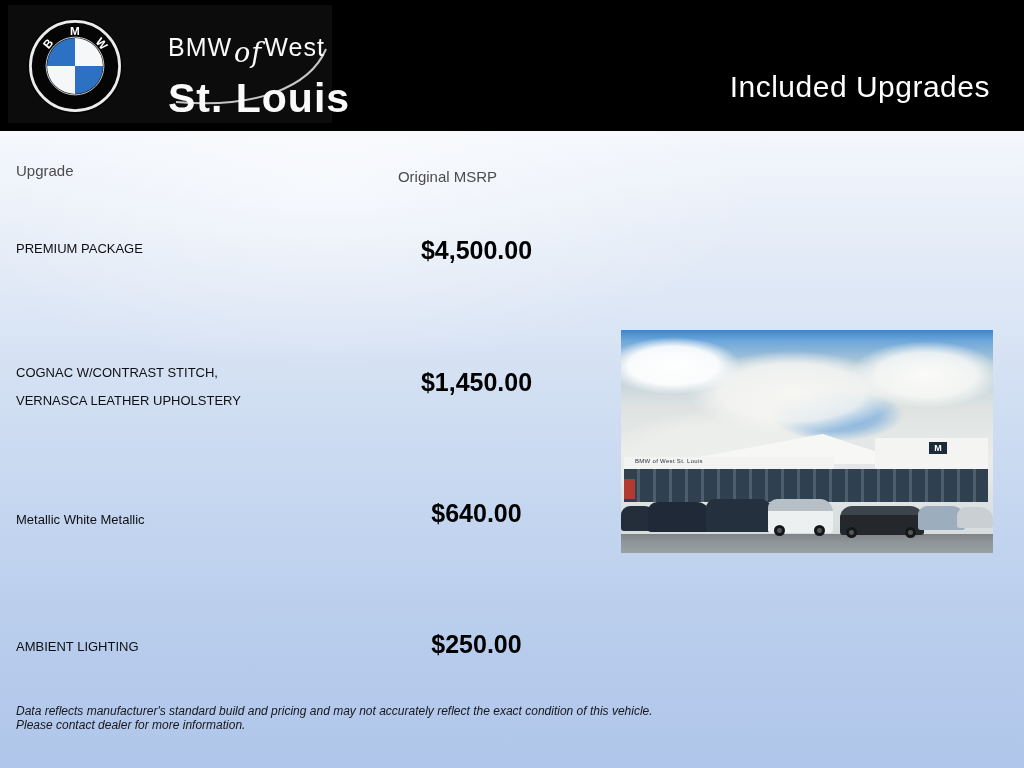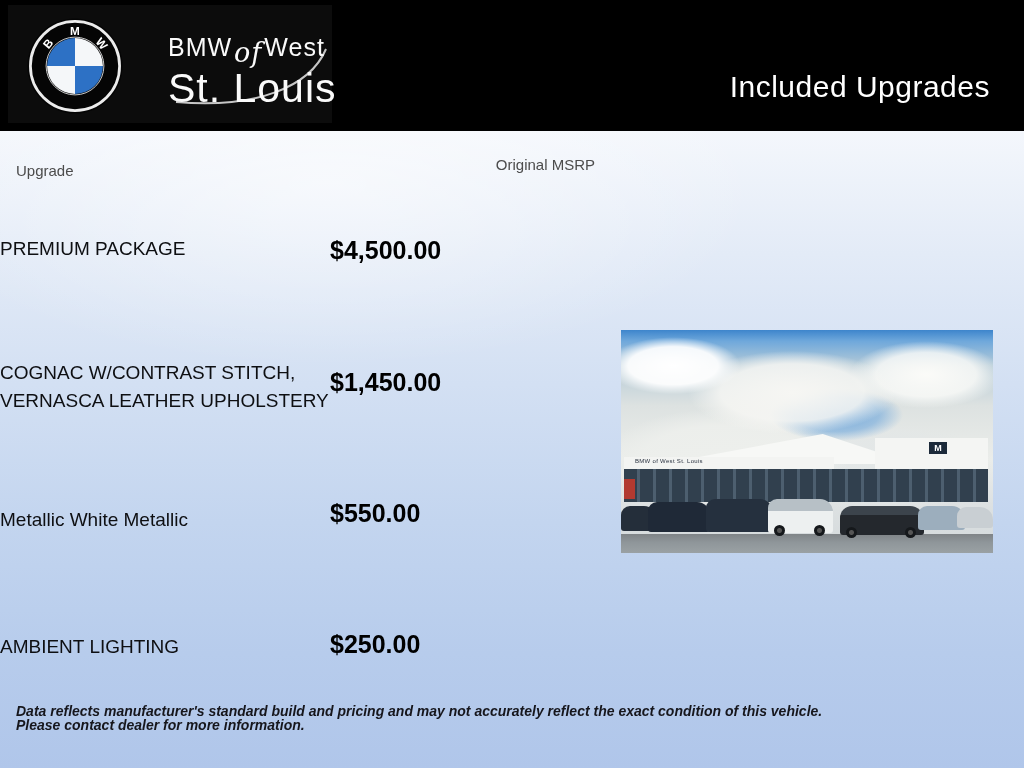--- a/index.html
+++ b/index.html
@@ -8,35 +8,35 @@
     background:
       radial-gradient(ellipse 620px 260px at 32% 24%, rgba(255,255,255,.55), rgba(255,255,255,0) 70%),
       linear-gradient(180deg,#ffffff 0%,#f4f7fc 17%,#e3ebf7 33%,#d3e0f3 50%,#c3d5ef 68%,#b7ccec 85%,#b0c6ea 100%);}
   
   .topbar{position:absolute;left:0;top:0;width:1024px;height:131px;background:#000;}
   .logobox{position:absolute;left:8px;top:5px;width:324px;height:118px;background:#0c0c0c;}
   .roundel{position:absolute;left:18px;top:12px;width:98px;height:98px;}
   .lb-text{position:absolute;left:160px;top:28px;color:#fafafa;white-space:nowrap;}
   .lb-line1{display:flex;align-items:center;font-size:25px;letter-spacing:1px;font-weight:500;}
   .lb-of{font-family:"DejaVu Serif",serif;font-style:italic;font-size:27px;line-height:20px;margin:0 2px;position:relative;top:5px;}
-  .lb-line2{font-size:41px;font-weight:normal;letter-spacing:1px;margin-top:5px;line-height:42px;}
+  .lb-line2{font-size:41px;font-weight:bold;letter-spacing:1px;margin-top:15px;line-height:42px;}
   .flourish{position:absolute;left:150px;top:40px;width:180px;height:72px;pointer-events:none;}
   .title{position:absolute;top:50px;right:34px;font-size:30px;color:#ffffff;letter-spacing:.5px;margin-top:20px;}
   
   .colhead{position:absolute;font-size:15px;color:#4c4c4c;}
   .col-upgrade{left:16px;top:162px;}
-  .col-msrp{left:300px;top:156px;width:295px;text-align:right;}
-  .row-label{position:absolute;left:0;font-size:19px;color:#0e0f12;white-space:pre-line;line-height:28px;}
-  .row-price{position:absolute;left:330px;width:265px;text-align:left;font-size:25px;font-weight:bold;color:#000;}
+  .col-msrp{left:300px;top:168px;width:295px;text-align:center;}
+  .row-label{position:absolute;left:16px;font-size:13px;color:#0e0f12;white-space:pre-line;line-height:28px;}
+  .row-price{position:absolute;left:344px;width:265px;text-align:center;font-size:25px;font-weight:bold;color:#000;}
   .r1l{top:235px}.r1p{top:236px}
   .r2l{top:359px}.r2p{top:368px}
   .r3l{top:506px}.r3p{top:499px}
   .r4l{top:633px}.r4p{top:630px}
   
-  .footer{position:absolute;left:16px;top:704px;font-size:14px;font-style:italic;font-weight:bold;color:#16161c;line-height:14px;}
+  .footer{position:absolute;left:16px;top:704px;font-size:12px;font-style:italic;font-weight:normal;color:#16161c;line-height:14px;}
   
   .photo{position:absolute;left:621px;top:330px;width:372px;height:223px;overflow:hidden;background:#cfd6da;}
   .sky{position:absolute;inset:0;background:
     radial-gradient(ellipse 90px 38px at 14% 16%, #fff 0%, rgba(255,255,255,.92) 50%, rgba(255,255,255,0) 75%),
     radial-gradient(ellipse 130px 52px at 46% 28%, #f6f6f3 0%, rgba(246,246,243,.85) 55%, rgba(246,246,243,0) 80%),
     radial-gradient(ellipse 100px 44px at 82% 20%, #fbfbf8 0%, rgba(251,251,248,.82) 50%, rgba(251,251,248,0) 76%),
     radial-gradient(ellipse 85px 34px at 58% 38%, #76abdc 0%, rgba(118,171,220,.65) 50%, rgba(118,171,220,0) 78%),
     radial-gradient(ellipse 150px 62px at 28% 58%, #edefec 0%, rgba(237,239,236,.9) 55%, rgba(237,239,236,0) 82%),
     radial-gradient(ellipse 130px 56px at 72% 62%, #e3e7e7 0%, rgba(227,231,231,.85) 55%, rgba(227,231,231,0) 80%),
     linear-gradient(180deg,#3d85cc 0%,#6fa8db 5%,#b6cbd7 16%,#dde2e1 34%,#ebedea 58%,#dde1e2 78%,#d3d9db 100%);}
@@ -106,21 +106,21 @@
   <div class="colhead col-msrp">Original MSRP</div>
 
   <div class="row-label r1l">PREMIUM PACKAGE</div>
   <div class="row-price r1p">$4,500.00</div>
 
   <div class="row-label r2l">COGNAC W/CONTRAST STITCH,
 VERNASCA LEATHER UPHOLSTERY</div>
   <div class="row-price r2p">$1,450.00</div>
 
   <div class="row-label r3l">Metallic White Metallic</div>
-  <div class="row-price r3p">$550.00</div>
+  <div class="row-price r3p">$640.00</div>
 
   <div class="row-label r4l">AMBIENT LIGHTING</div>
   <div class="row-price r4p">$250.00</div>
 
   <div class="photo">
     <div class="sky"></div>
     <div class="roof-center"></div>
     <div class="fascia-left"></div>
     <div class="bldg-right">
       <div class="m-badge">M</div>

